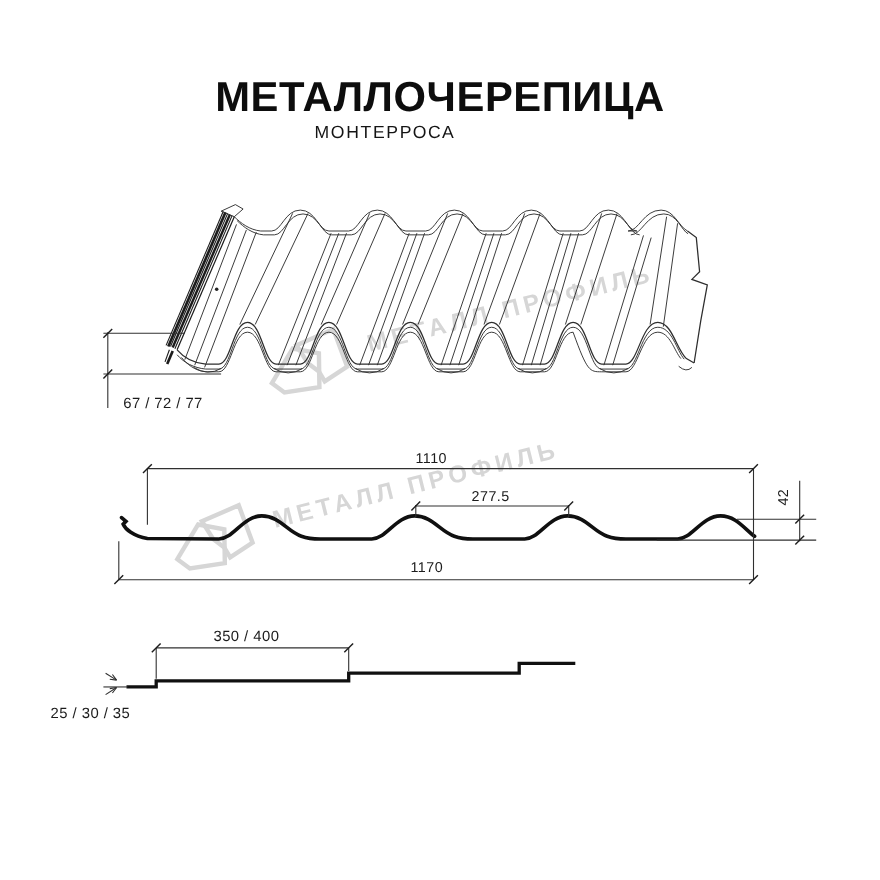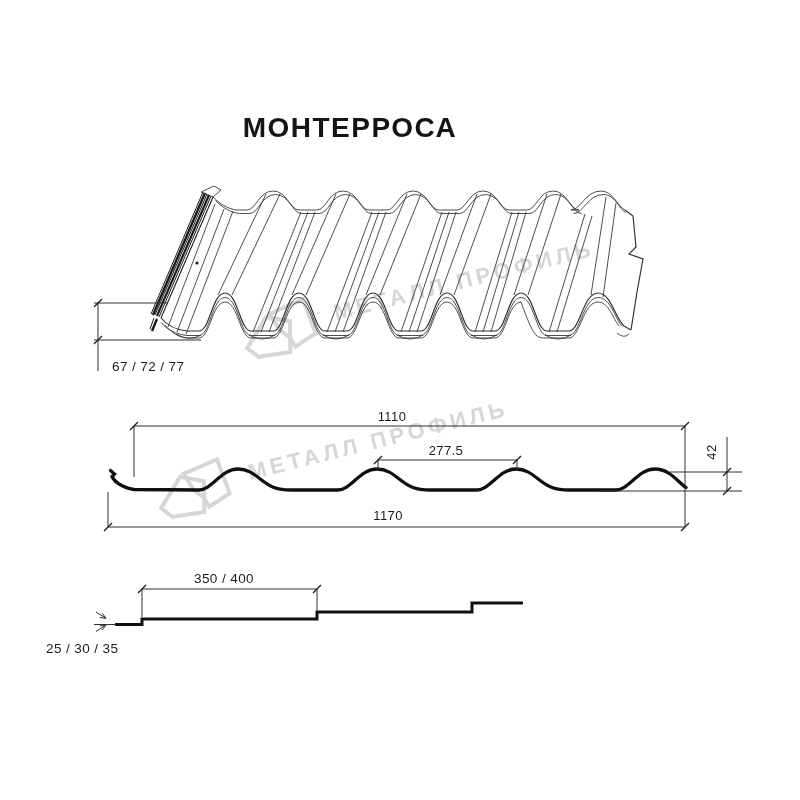--- a/index.html
+++ b/index.html
@@ -1,38 +1,39 @@
 <!DOCTYPE html>
 <html><head>
 <meta charset="utf-8">
 <style>
   html,body{margin:0;padding:0;background:#fff;}
   .page{position:relative;width:800px;height:800px;background:#fff;overflow:hidden;
         font-family:"Liberation Sans",sans-serif;}
   .title{position:absolute;left:0;top:68px;width:800px;text-align:center;
          font-size:38px;font-weight:bold;letter-spacing:.5px;color:#0d0d0d;}
   .subtitle{position:absolute;left:0;top:112px;width:700px;text-align:center;
-            font-size:28px;font-weight:700;letter-spacing:1.5px;color:#141414;}
+            font-size:16px;font-weight:400;letter-spacing:1.5px;color:#141414;}
   svg{position:absolute;left:0;top:0;}
   .ln{stroke:#2e2e2e;stroke-width:.85;fill:none;}
   .ln2{stroke:#2e2e2e;stroke-width:1.15;fill:none;}
   .bandln{stroke:#1c1c1c;fill:none;}
   .thick{stroke:#101010;stroke-width:3.3;fill:none;stroke-linecap:round;}
   .thickstep{stroke:#101010;stroke-width:3;fill:none;stroke-linejoin:miter;}
   .dim{stroke:#303030;stroke-width:1;fill:none;}
   .tick{stroke:#1d1d1d;stroke-width:1.3;fill:none;}
   .dimtxt{fill:#1c1c1c;font-size:13px;letter-spacing:.4px;}
   .dimtxt2{fill:#1c1c1c;font-size:13.5px;letter-spacing:.4px;}
   .wmtxt{font-size:22px;font-weight:bold;letter-spacing:4px;}
 </style>
 </head>
 <body>
 
 <div class="page">
 
+  <div class="title">МЕТАЛЛОЧЕРЕПИЦА</div>
   <div class="subtitle">МОНТЕРРОСА</div>
 
   <svg width="800" height="800" viewBox="0 0 800 800">
 
     <g>
       <g transform="translate(336,320) rotate(-14)">
         <g transform="translate(-95,-28)">
           <path d="M2,34 L28,8 L50,18 L43,48 L11,45 Z" fill="none" stroke-width="4" stroke="#d6d6d6"></path>
           <path d="M32,6 L68,0 L72,36 L49,44 L46,34 L38,24 Z" fill="none" stroke-width="4" stroke="#d6d6d6"></path>
         </g>

